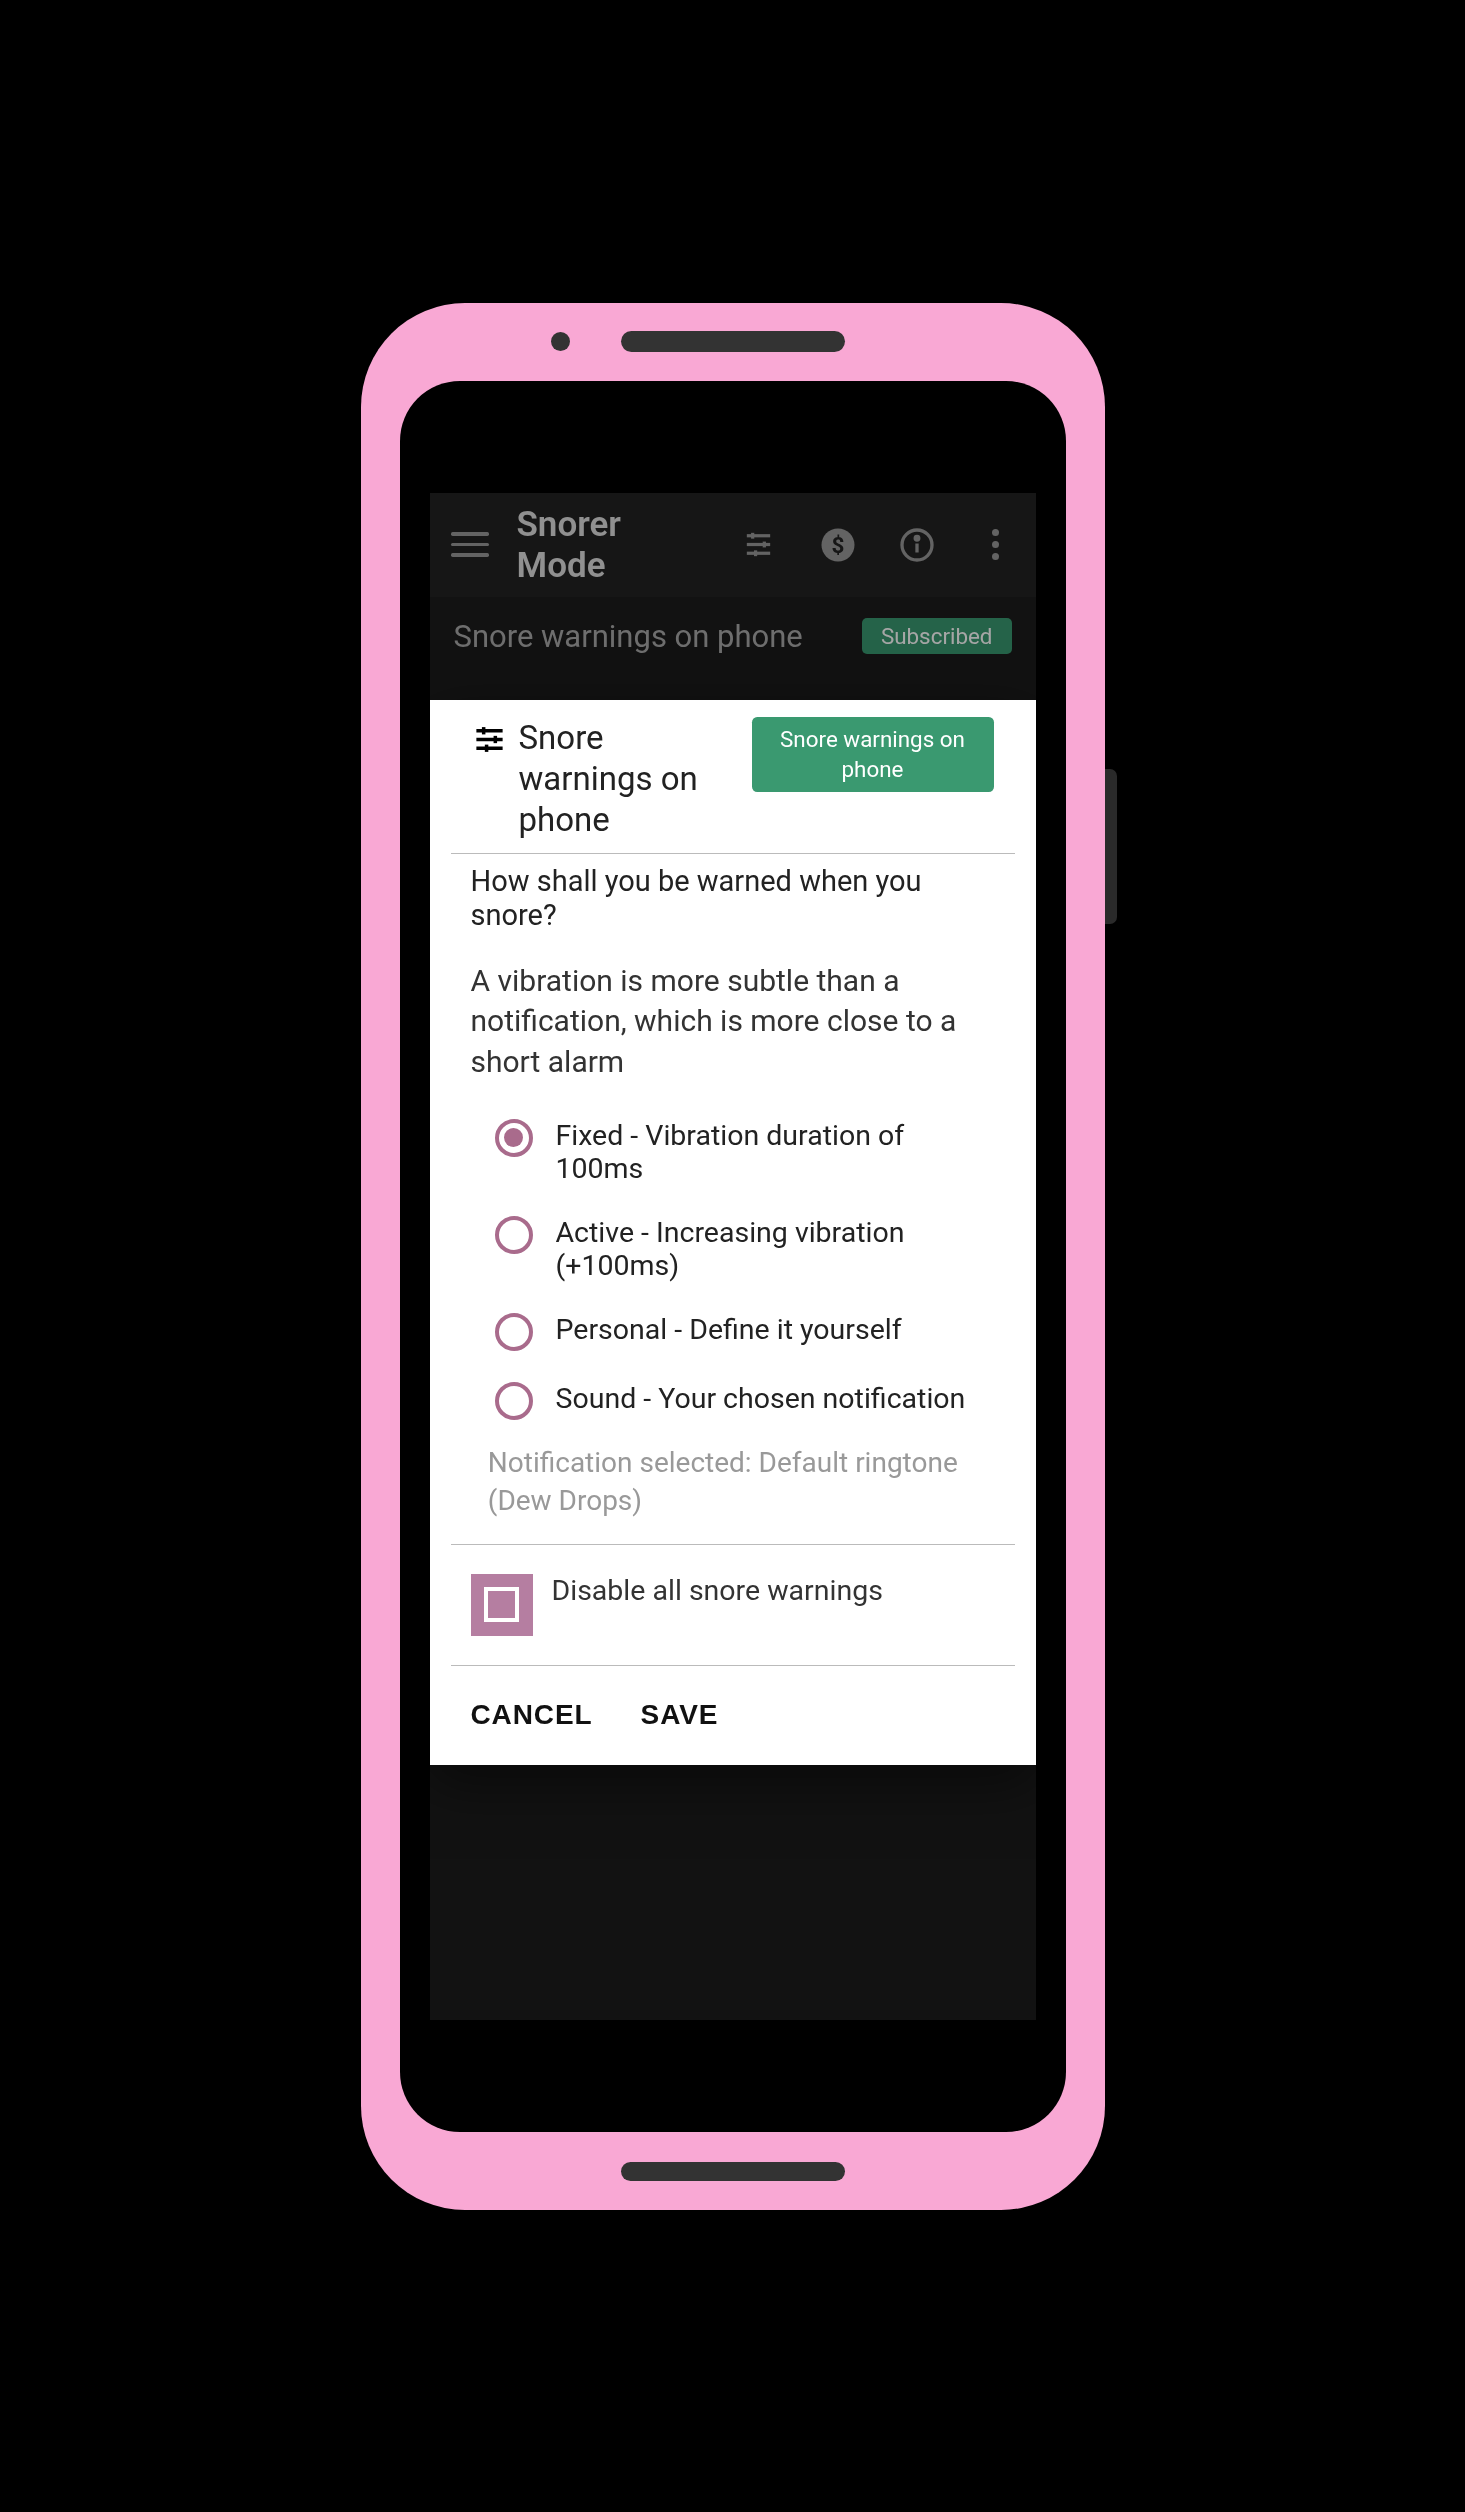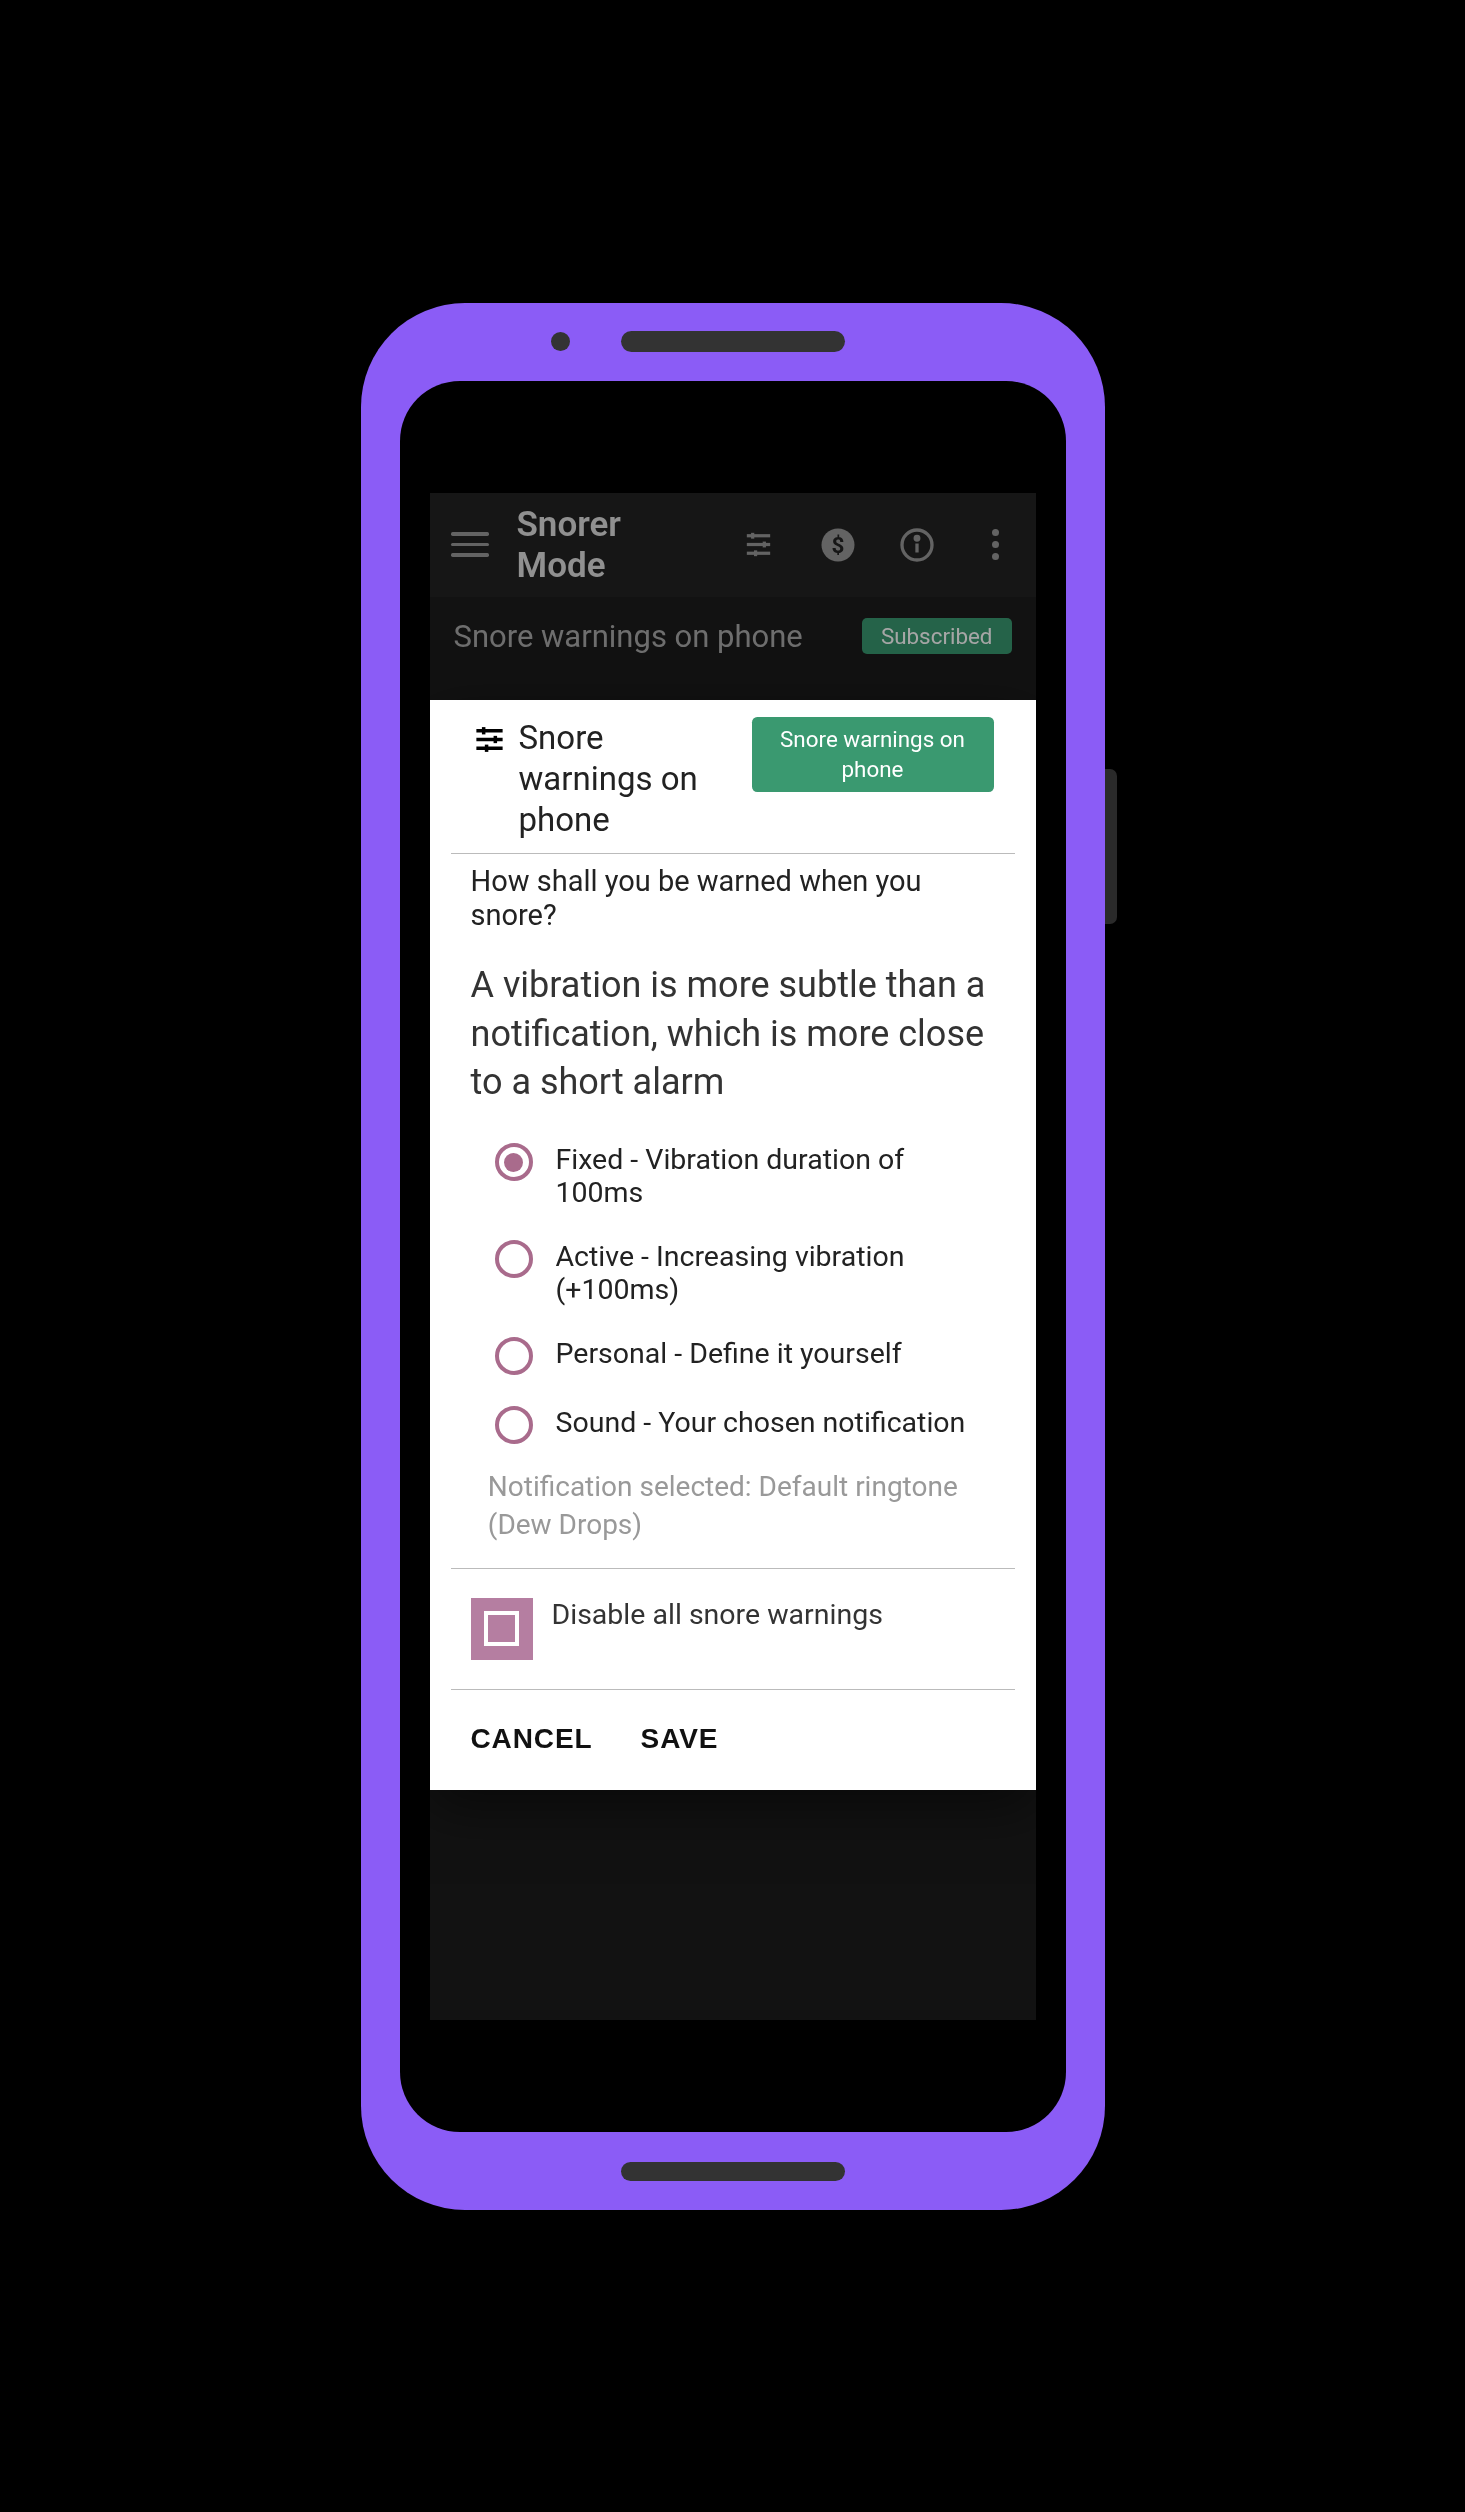--- a/index.html
+++ b/index.html
@@ -9,21 +9,21 @@
     font-family: -apple-system, BlinkMacSystemFont, "Segoe UI", Roboto, sans-serif;
     display: flex;
     align-items: center;
     justify-content: center;
     min-height: 2512px;
     width: 1465px;
   }
   .phone-frame {
     width: 744px;
     height: 1907px;
-    background: #8b5cf6;
+    background: #f9a8d4;
     border-radius: 104px;
     position: relative;
     box-shadow: 0 0 35px rgba(0,0,0,0.8);
     padding: 78px 39px;
   }
   .phone-inner {
     width: 100%;
     height: 100%;
     background: #000;
     border-radius: 60px;
@@ -195,21 +195,21 @@
   }
   .dialog-body {
     padding: 10.4px 41px 0 41px;
   }
   .question {
     font-size: 29px;
     color: #222;
     margin-bottom: 29px;
   }
   .description {
-    font-size: 36px;
+    font-size: 30px;
     color: #333;
     margin-bottom: 21px;
     line-height: 1.35;
     margin-top: 16px;
   }
   .radio-list {
     padding-left: 24px;
   }
   .radio-item {
     display: flex;

